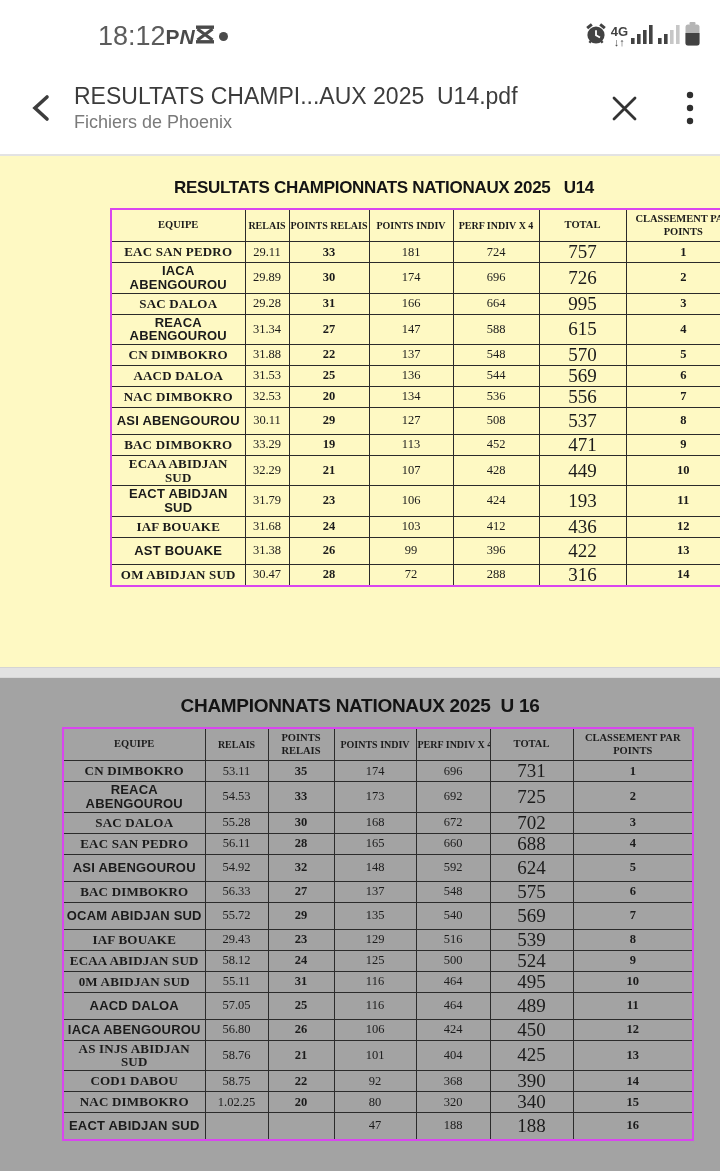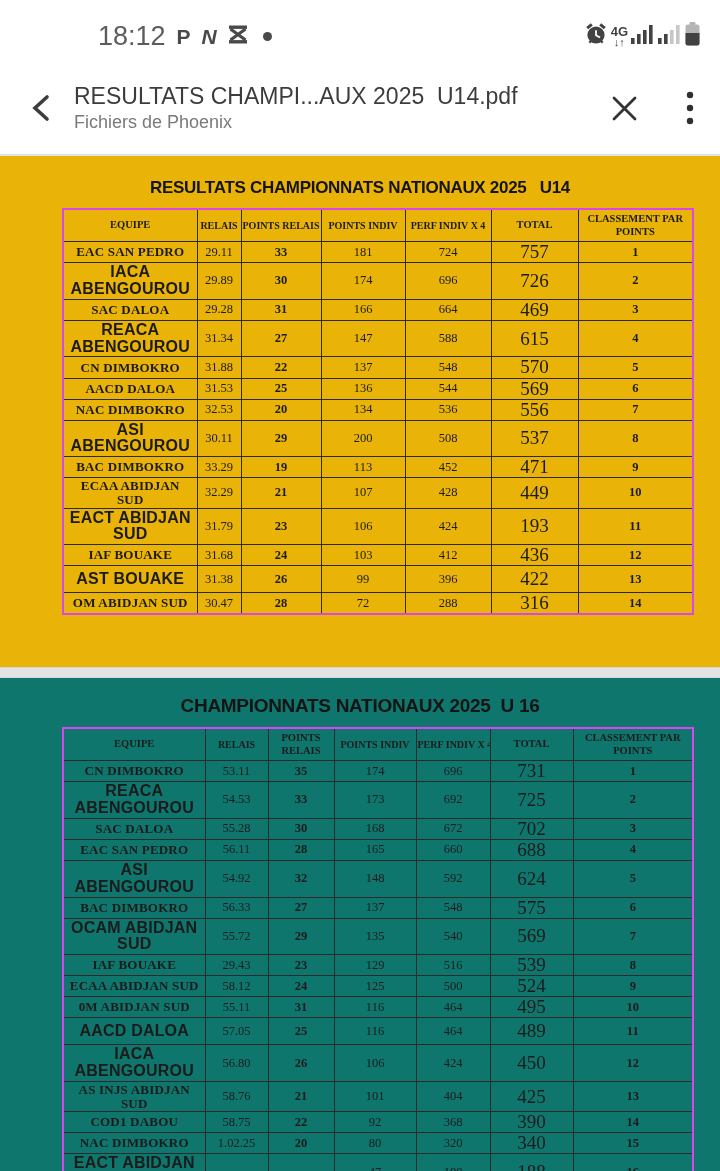--- a/index.html
+++ b/index.html
@@ -2,21 +2,21 @@
 <html><head>
 <meta charset="utf-8">
 <style>
   * { margin:0; padding:0; box-sizing:border-box; }
   html,body { width:720px; height:1171px; background:#fff; overflow:hidden;
               font-family:"Liberation Sans", sans-serif; }
 
   
   .status-bar { height:62px; display:flex; align-items:center; justify-content:space-between;
                 padding:10px 20px 0 98px; }
-  .sb-left { display:flex; align-items:center; gap:11px; }
+  .sb-left { display:flex; align-items:center; gap:0; }
   .sb-time { font-size:27px; color:#5c5c5c; }
   .sb-glyph { font-size:21px; font-weight:700; color:#4a4a4a; line-height:1; }
   .sb-glyph.italic { font-style:italic; font-weight:800; }
   .sb-dot { width:9px; height:9px; border-radius:50%; background:#4a4a4a; margin-left:4px; }
   .sb-right { display:flex; align-items:center; gap:3px; }
   .net { display:flex; flex-direction:column; align-items:center; line-height:1; color:#424242; }
   .net .g { font-size:13px; font-weight:700; }
   .net .arrows { font-size:11px; margin-top:-1px; }
 
   
@@ -24,39 +24,39 @@
   .back-btn { width:34px; display:flex; align-items:center; justify-content:center; cursor:pointer; }
   .titles { flex:1; margin-left:16px; overflow:hidden; }
   .doc-name { font-size:23px; color:#3c3c3c; white-space:pre; line-height:1.2; }
   .doc-source { font-size:18px; color:#7a7a7a; margin-top:2px; }
   .icon-btn { display:flex; align-items:center; justify-content:center; cursor:pointer; }
   .close-btn { margin-right:46px; }
   .app-divider { height:2px; background:#e3e3e3; }
 
   
   .viewer { background:#fff; }
-  .page1 { height:511px; background:#eab308; }
+  .page1 { height:511px; background:#fef9c3;padding-left:48px; }
   .page-sep { height:11px; background:#e2e2e2; border-top:1px solid #d4d4d4; border-bottom:1px solid #d8d8d8; }
-  .page2 { height:493px; background:#0f766e; }
+  .page2 { height:493px; background:#a3a3a3; }
 
   .doc-title { text-align:center; font-weight:bold; color:#141414; white-space:pre;
                letter-spacing:-0.3px; }
   .page1 .doc-title { padding-top:22px; font-size:17px; }
   .page2 .doc-title { padding-top:17px; font-size:19px; }
 
   table { border-collapse:collapse; table-layout:fixed; margin:10px 0 0 62px; width:630px;
           border:2px solid #d946ef; }
   th, td { border:1px solid #2b2b2b; text-align:center; vertical-align:middle;
            color:#1b1b1b; overflow:hidden; }
   th { font-family:"Liberation Serif", serif; font-weight:bold; font-size:10.5px;
        line-height:1.2; padding:3px 1px; }
   td { font-family:"Liberation Serif", serif; font-size:12.5px; height:15px;
        line-height:1.05; padding:1px 2px; }
   td.name { font-weight:bold; font-size:13px; letter-spacing:0.2px; }
-  td.name.sans { font-family:"Liberation Sans", sans-serif; font-size:16px; }
+  td.name.sans { font-family:"Liberation Sans", sans-serif; font-size:13px; }
   td.bold { font-weight:bold; }
   td.total { font-size:19px; font-weight:400; line-height:0.95; }
   tr.tall td { height:27px; }
 
   .tbl1 th:nth-child(2), .tbl1 th:nth-child(3), .tbl1 th:nth-child(4), .tbl1 th:nth-child(5)
     { white-space:nowrap; font-size:10px; }
   .tbl2 th:nth-child(2), .tbl2 th:nth-child(4), .tbl2 th:nth-child(5)
     { white-space:nowrap; font-size:10px; }
   .tbl2 td { height:14px; }
 </style>
@@ -185,21 +185,21 @@
             <td>696</td>
             <td class="total">726</td>
             <td class="bold">2</td>
           </tr>
           <tr>
             <td class="name">SAC DALOA</td>
             <td>29.28</td>
             <td class="bold">31</td>
             <td>166</td>
             <td>664</td>
-            <td class="total">469</td>
+            <td class="total">995</td>
             <td class="bold">3</td>
           </tr>
           <tr class="tall">
             <td class="name sans">REACA ABENGOUROU</td>
             <td>31.34</td>
             <td class="bold">27</td>
             <td>147</td>
             <td>588</td>
             <td class="total">615</td>
             <td class="bold">4</td>
@@ -228,21 +228,21 @@
             <td class="bold">20</td>
             <td>134</td>
             <td>536</td>
             <td class="total">556</td>
             <td class="bold">7</td>
           </tr>
           <tr class="tall">
             <td class="name sans">ASI ABENGOUROU</td>
             <td>30.11</td>
             <td class="bold">29</td>
-            <td>200</td>
+            <td>127</td>
             <td>508</td>
             <td class="total">537</td>
             <td class="bold">8</td>
           </tr>
           <tr>
             <td class="name">BAC DIMBOKRO</td>
             <td>33.29</td>
             <td class="bold">19</td>
             <td>113</td>
             <td>452</td>

